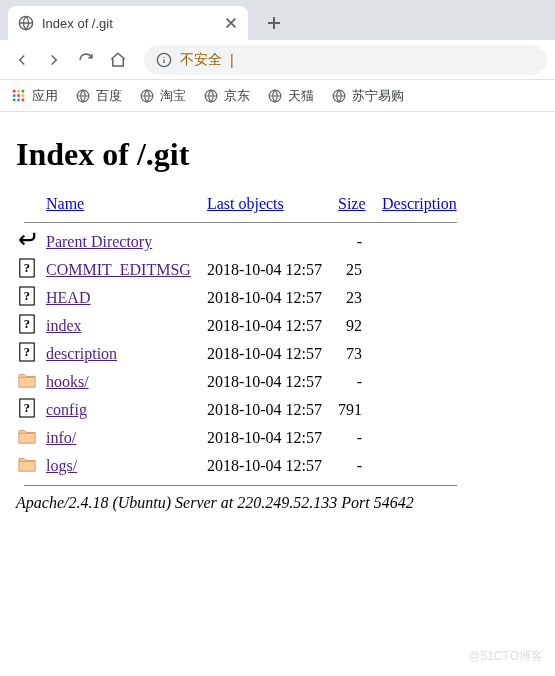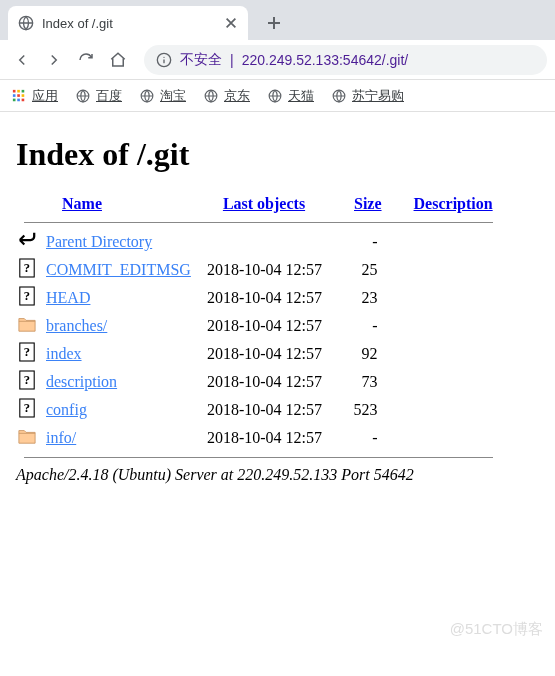--- a/index.html
+++ b/index.html
@@ -9,44 +9,44 @@
     .tab { background: #fff; border-radius: 8px 8px 0 0; height: 34px; display: flex; align-items: center; padding: 0 10px; min-width: 240px; gap: 8px; font-size: 13px; color: #3c4043; }
     .tab-favicon { width: 16px; height: 16px; fill: #5f6368; }
     .tab-title { flex: 1; }
     .tab-close { width: 14px; height: 14px; cursor: pointer; stroke: #5f6368; stroke-width: 2; }
     .new-tab { margin-left: 10px; height: 34px; display: flex; align-items: center; padding: 0 8px; cursor: pointer; }
     .new-tab svg { width: 16px; height: 16px; stroke: #5f6368; stroke-width: 2; }
     
     .toolbar { background: #fff; height: 40px; display: flex; align-items: center; padding: 0 8px; gap: 4px; border-bottom: 1px solid #e0e0e0; }
     .nav-btn { width: 28px; height: 28px; display: flex; align-items: center; justify-content: center; border-radius: 50%; cursor: pointer; }
     .nav-btn svg { width: 18px; height: 18px; stroke: #5f6368; stroke-width: 2; fill: none; }
-    .addr-bar { flex: 1; height: 30px; background: #f1f3f4; border-radius: 15px; display: flex; align-items: center; padding: 0 12px; margin-left: 8px; gap: 8px; font-size: 14px; color: #4c1d95; }
+    .addr-bar { flex: 1; height: 30px; background: #f1f3f4; border-radius: 15px; display: flex; align-items: center; padding: 0 12px; margin-left: 8px; gap: 8px; font-size: 14px; color: #a16207; }
     .addr-info { width: 16px; height: 16px; stroke: #5f6368; stroke-width: 2; fill: none; }
     .addr-text { flex: 1; }
     
-    .bookmarks { background: #fff; height: 32px; display: flex; align-items: center; padding: 0 12px; gap: 18px; border-bottom: 1px solid #e0e0e0; font-size: 13px; color: #3c4043; text-decoration: underline; }
+    .bookmarks { background: #fff; height: 32px; display: flex; align-items: center; padding: 0 12px; gap: 18px; border-bottom: 1px solid #e0e0e0; font-size: 13px; color: #3c4043; }
     .bm-item { display: flex; align-items: center; gap: 6px; cursor: pointer; }
     .bm-apps { width: 14px; height: 14px; }
     .bm-globe { width: 14px; height: 14px; fill: #5f6368; }
     
     .content { padding: 12px 16px; }
     h1 { font-size: 32px; font-weight: bold; margin: 12px 0 18px 0; font-family: "Times New Roman", serif; }
     
     table { border-collapse: collapse; font-family: "Times New Roman", serif; font-size: 16px; }
     th { padding: 4px 8px; text-align: left; }
-    th a { color: #0000ee; text-decoration: underline; font-weight: bold; margin-left: 16px; }
+    th a { color: #0000ee; text-decoration: underline; font-weight: normal; }
     td { padding: 3px 8px; vertical-align: middle; }
     .icon-cell { width: 22px; padding: 2px 2px; }
-    .name-cell a { color: #3b82f6; }
+    .name-cell a { color: #4c1d95; }
     .size-cell { text-align: right; padding-right: 12px; }
     hr { border: none; border-top: 1px solid #888; margin: 2px 0; }
     
     .footer { font-style: italic; font-family: "Times New Roman", serif; font-size: 16px; margin-top: 3px; }
     
-    .watermark { position: absolute; right: 12px; top: 620px; font-size: 15px; color: #ddd; }
+    .watermark { position: absolute; right: 12px; top: 648px; font-size: 12px; color: #ddd; }
     
     .file-icon { width: 18px; height: 20px; }
   </style>
 </head>
 <body>
 
 <div class="tab-bar">
   <div class="tab">
     <svg class="tab-favicon" viewBox="0 0 24 24">
         <circle cx="12" cy="12" r="10" fill="none" stroke="#5f6368" stroke-width="2"></circle>
@@ -85,21 +85,20 @@
         <path d="M3 11l9-8 9 8M5 10v10h14V10"></path>
       </svg>
     </div>
   <div class="addr-bar">
     <svg class="addr-info" viewBox="0 0 24 24">
         <circle cx="12" cy="12" r="10"></circle>
         <path d="M12 8h.01M12 12v4" stroke-linecap="round"></path>
       </svg>
     <span>不安全</span>
     <span>|</span>
-    <span class="addr-text"><span>220.249.52.133:54642/.git/</span></span>
   </div>
 </div>
 
 <div class="bookmarks">
   <div class="bm-item">
     <svg class="bm-apps" viewBox="0 0 16 16">
         <rect x="1" y="1" width="3" height="3" fill="#ea4335"></rect>
         <rect x="6" y="1" width="3" height="3" fill="#fbbc04"></rect>
         <rect x="11" y="1" width="3" height="3" fill="#34a853"></rect>
         <rect x="1" y="6" width="3" height="3" fill="#4285f4"></rect>
@@ -186,64 +185,74 @@
               <rect x="2" y="1" width="16" height="20" fill="#fff" stroke="#000" stroke-width="1.2"></rect>
               <text x="10" y="16" text-anchor="middle" font-size="14" font-weight="bold" fill="#000">?</text>
             </svg></td>
           <td class="name-cell"><a href="#">HEAD</a></td>
           <td>2018-10-04 12:57</td>
           <td class="size-cell">23</td>
           <td></td>
         </tr>
         <tr>
           <td class="icon-cell"><svg class="file-icon" viewBox="0 0 20 22">
+              <rect x="2" y="1" width="16" height="20" fill="#fff" stroke="#000" stroke-width="1.2"></rect>
+              <text x="10" y="16" text-anchor="middle" font-size="14" font-weight="bold" fill="#000">?</text>
+            </svg></td>
+          <td class="name-cell"><a href="#">index</a></td>
+          <td>2018-10-04 12:57</td>
+          <td class="size-cell">92</td>
+          <td></td>
+        </tr>
+        <tr>
+          <td class="icon-cell"><svg class="file-icon" viewBox="0 0 20 22">
+              <rect x="2" y="1" width="16" height="20" fill="#fff" stroke="#000" stroke-width="1.2"></rect>
+              <text x="10" y="16" text-anchor="middle" font-size="14" font-weight="bold" fill="#000">?</text>
+            </svg></td>
+          <td class="name-cell"><a href="#">description</a></td>
+          <td>2018-10-04 12:57</td>
+          <td class="size-cell">73</td>
+          <td></td>
+        </tr>
+        <tr>
+          <td class="icon-cell"><svg class="file-icon" viewBox="0 0 20 22">
               <path d="M1 5h6l2 2h10v12H1z" fill="#fc9" stroke="#c96" stroke-width="1"></path>
               <path d="M1 8h18" stroke="#c96" stroke-width="1"></path>
             </svg></td>
-          <td class="name-cell"><a href="#">branches/</a></td>
+          <td class="name-cell"><a href="#">hooks/</a></td>
           <td>2018-10-04 12:57</td>
           <td class="size-cell">-</td>
           <td></td>
         </tr>
         <tr>
           <td class="icon-cell"><svg class="file-icon" viewBox="0 0 20 22">
               <rect x="2" y="1" width="16" height="20" fill="#fff" stroke="#000" stroke-width="1.2"></rect>
               <text x="10" y="16" text-anchor="middle" font-size="14" font-weight="bold" fill="#000">?</text>
             </svg></td>
-          <td class="name-cell"><a href="#">index</a></td>
-          <td>2018-10-04 12:57</td>
-          <td class="size-cell">92</td>
-          <td></td>
-        </tr>
-        <tr>
-          <td class="icon-cell"><svg class="file-icon" viewBox="0 0 20 22">
-              <rect x="2" y="1" width="16" height="20" fill="#fff" stroke="#000" stroke-width="1.2"></rect>
-              <text x="10" y="16" text-anchor="middle" font-size="14" font-weight="bold" fill="#000">?</text>
-            </svg></td>
-          <td class="name-cell"><a href="#">description</a></td>
-          <td>2018-10-04 12:57</td>
-          <td class="size-cell">73</td>
-          <td></td>
-        </tr>
-        <tr>
-          <td class="icon-cell"><svg class="file-icon" viewBox="0 0 20 22">
-              <rect x="2" y="1" width="16" height="20" fill="#fff" stroke="#000" stroke-width="1.2"></rect>
-              <text x="10" y="16" text-anchor="middle" font-size="14" font-weight="bold" fill="#000">?</text>
-            </svg></td>
           <td class="name-cell"><a href="#">config</a></td>
           <td>2018-10-04 12:57</td>
-          <td class="size-cell">523</td>
+          <td class="size-cell">791</td>
           <td></td>
         </tr>
         <tr>
           <td class="icon-cell"><svg class="file-icon" viewBox="0 0 20 22">
               <path d="M1 5h6l2 2h10v12H1z" fill="#fc9" stroke="#c96" stroke-width="1"></path>
               <path d="M1 8h18" stroke="#c96" stroke-width="1"></path>
             </svg></td>
           <td class="name-cell"><a href="#">info/</a></td>
+          <td>2018-10-04 12:57</td>
+          <td class="size-cell">-</td>
+          <td></td>
+        </tr>
+        <tr>
+          <td class="icon-cell"><svg class="file-icon" viewBox="0 0 20 22">
+              <path d="M1 5h6l2 2h10v12H1z" fill="#fc9" stroke="#c96" stroke-width="1"></path>
+              <path d="M1 8h18" stroke="#c96" stroke-width="1"></path>
+            </svg></td>
+          <td class="name-cell"><a href="#">logs/</a></td>
           <td>2018-10-04 12:57</td>
           <td class="size-cell">-</td>
           <td></td>
         </tr>
       </tbody>
     <tbody>
         <tr>
           <td colspan="5">
             <hr>
           </td>

